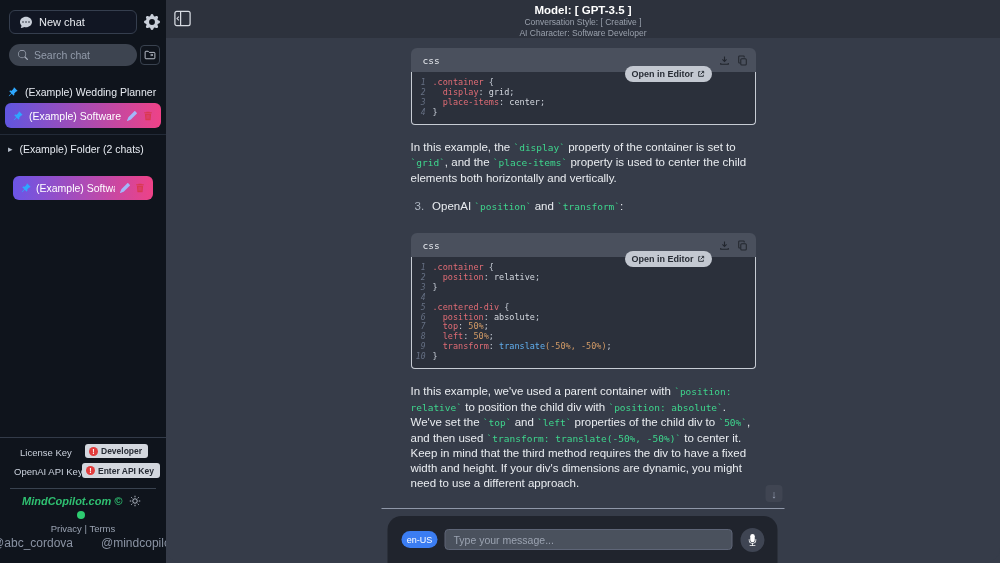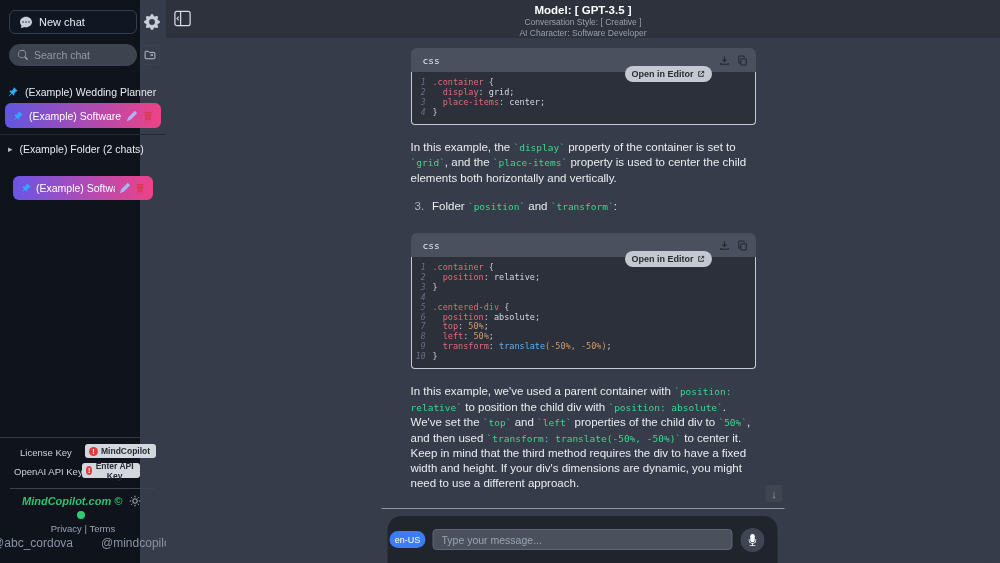--- a/index.html
+++ b/index.html
@@ -1,21 +1,21 @@
 <!DOCTYPE html>
 <html><head>
 <meta charset="utf-8">
 <style>
   * { box-sizing: border-box; margin: 0; padding: 0; }
   html,body { width:1000px; height:563px; overflow:hidden; background:#363c49;
               font-family:"Liberation Sans", sans-serif; }
   .app { position:relative; width:1000px; height:563px; }
 
   
-  .sidebar { position:absolute; left:0; top:0; width:140px; height:563px; background:#0f141c; }
+  .sidebar { position:absolute; left:0; top:0; width:166px; height:563px; background:#0f141c; }
   .new-chat-btn { position:absolute; left:9px; top:10px; width:128px; height:24px;
     background:#111623; border:1px solid #353e4e; border-radius:6px; color:#e8ebf0;
     display:flex; align-items:center; gap:7px; padding:0 10px; font-size:11px; cursor:pointer; }
   .new-chat-btn svg { color:#c9cfd9; flex-shrink:0; }
   .settings-btn { position:absolute; left:142px; top:12px; width:20px; height:20px;
     background:none; border:none; color:#c9cfd9; display:flex; align-items:center; justify-content:center; cursor:pointer; }
   .search-pill { position:absolute; left:9px; top:44px; width:128px; height:22px;
     background:#3d4450; border-radius:11px; display:flex; align-items:center; gap:6px; padding:0 9px; }
   .search-pill svg { color:#a6adbb; flex-shrink:0; }
   .search-input { flex:1; min-width:0; background:transparent; border:none; outline:none;
@@ -106,21 +106,21 @@
 
   
   .composer-wrap { position:absolute; left:50%; transform:translateX(-50%); bottom:0;
     width:403px; height:100px; }
   .scroll-down-btn { position:absolute; right:2px; top:22px; width:17px; height:17px;
     background:rgba(255,255,255,0.05); border:none; border-radius:4px; color:#97a0b5;
     font-size:11px; display:flex; align-items:center; justify-content:center; cursor:pointer; }
   .comp-divider { position:absolute; top:45px; left:0; width:100%; height:1px; background:#8f97a8; }
   .composer { position:absolute; top:53px; left:6px; width:390px; height:47px;
     background:#20242d; border-radius:14px 14px 0 0; display:flex; align-items:center;
-    padding:0 13px 0 2px; }
+    padding:0 13px 0 14px; }
   .lang-badge { width:36px; height:17px; border-radius:9px; background:#3b7df2; color:#fff;
     font-size:9px; display:flex; align-items:center; justify-content:center; flex-shrink:0; cursor:pointer; }
   .msg-input { flex:1; min-width:0; margin-left:7px; height:21px; background:#4a515d;
     border:1px solid #5e6577; border-radius:4px; padding:0 8px; color:#d6dbe3;
     font-size:10.5px; outline:none; }
   .msg-input::placeholder { color:#9ba3b1; }
   .mic-btn { width:24px; height:24px; border-radius:50%; background:#3f4553; border:none;
     margin-left:8px; display:flex; align-items:center; justify-content:center; color:#fff;
     flex-shrink:0; cursor:pointer; }
 </style>
@@ -209,21 +209,21 @@
           <svg viewBox="0 0 16 16" width="10" height="10" fill="currentColor">
             <path d="M5.5 2V1h5v1H14v1.5H2V2h3.5zM3 4.5h10L12.2 14a1 1 0 0 1-1 .9H4.8a1 1 0 0 1-1-.9L3 4.5zm3 2v6h1v-6H6zm3 0v6h1v-6H9z"></path>
           </svg>
         </span>
     </div>
 
     <div class="f-divider-top"></div>
     <span class="f-label lic-label">License Key</span>
     <button class="f-btn lic-btn">
       <span class="excl-icon">!</span>
-      <span>MindCopilot</span>
+      <span>Developer</span>
     </button>
     <span class="f-label api-label">OpenAI API Key</span>
     <button class="f-btn api-btn">
       <span class="excl-icon">!</span>
       <span>Enter API Key</span>
     </button>
     <div class="f-divider"></div>
     <a class="brand-link">MindCopilot.com ©</a>
     <button class="theme-btn">
       <svg viewBox="0 0 16 16" width="12" height="12" fill="none" stroke="currentColor" stroke-width="1.2">
@@ -290,21 +290,21 @@
               <div class="code-line"><span class="ln">2</span><span class="tk-prop">  display</span><span class="tk-pun">:</span><span class="tk-val"> grid</span><span class="tk-pun">;</span></div>
               <div class="code-line"><span class="ln">3</span><span class="tk-prop">  place-items</span><span class="tk-pun">:</span><span class="tk-val"> center</span><span class="tk-pun">;</span></div>
               <div class="code-line"><span class="ln">4</span><span class="tk-pun">}</span></div>
             </div>
         </div>
 
         <p class="para"><span>In this example, the </span><span class="inline-code">display</span><span> property of the container is set to </span><span class="inline-code">grid</span><span>, and the </span><span class="inline-code">place-items</span><span> property is used to center the child elements both horizontally and vertically.</span></p>
 
         <div class="list-item">
           <span class="list-marker">3.</span>
-          <span><span>Folder </span><span class="inline-code">position</span><span> and </span><span class="inline-code">transform</span><span>:</span></span>
+          <span><span>OpenAI </span><span class="inline-code">position</span><span> and </span><span class="inline-code">transform</span><span>:</span></span>
         </div>
 
         <div class="code-block">
           <div class="code-header">
             <span class="code-lang">css</span>
             <button class="open-editor-btn">
               <span>Open in Editor</span>
               <svg viewBox="0 0 12 12" width="8" height="8" fill="none" stroke="currentColor" stroke-width="1.4">
                   <path d="M5 2.5H2.5v7h7V7"></path>
                   <path d="M7 2h3v3M10 2L5.5 6.5"></path>

